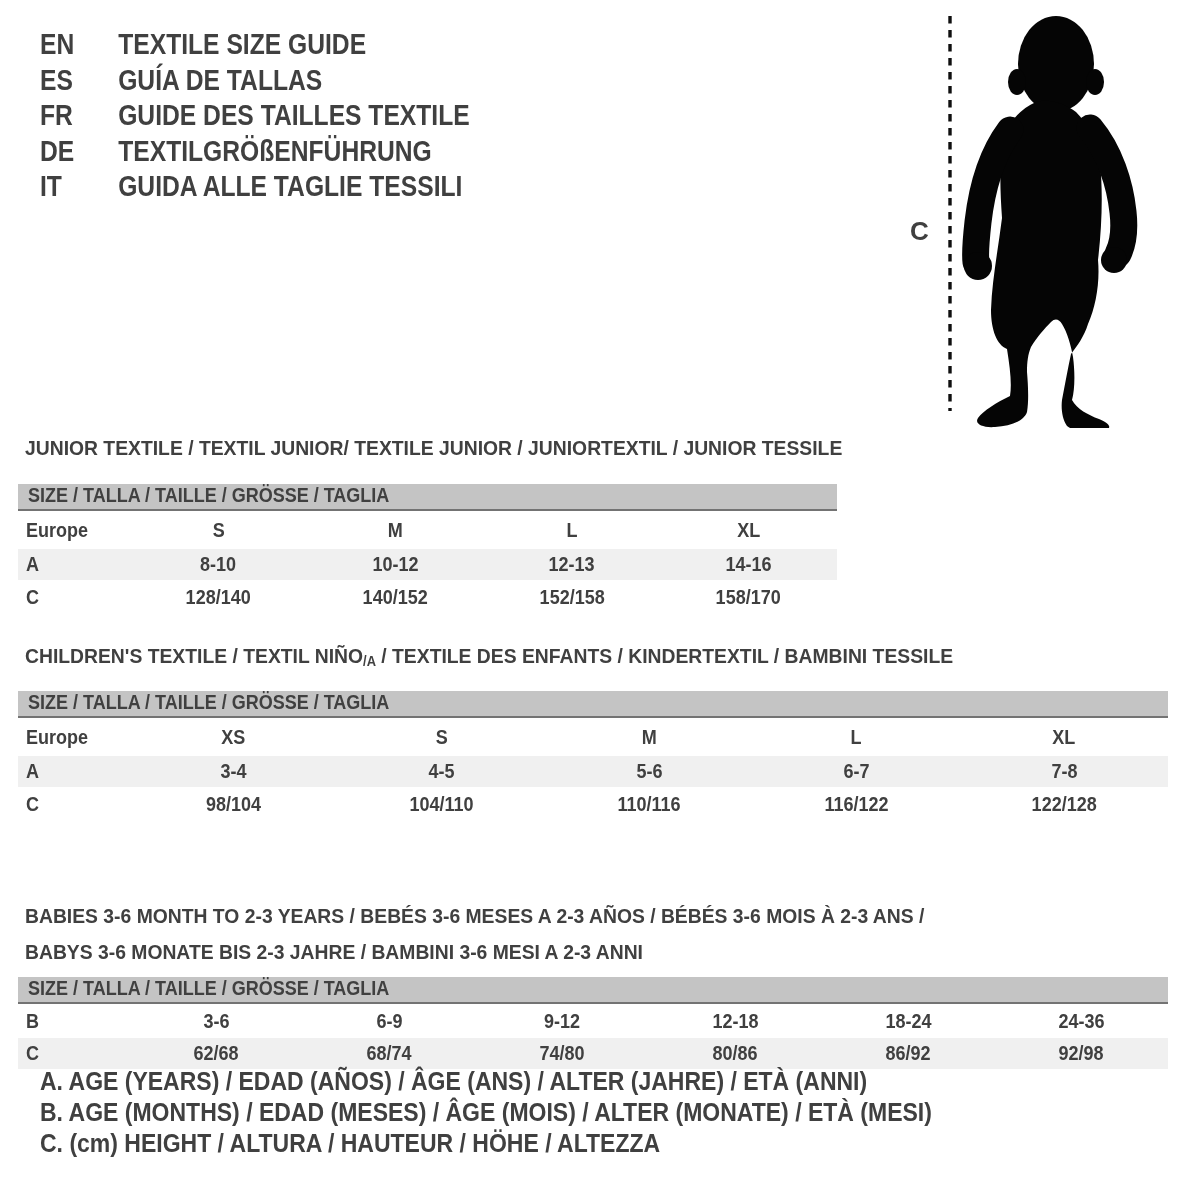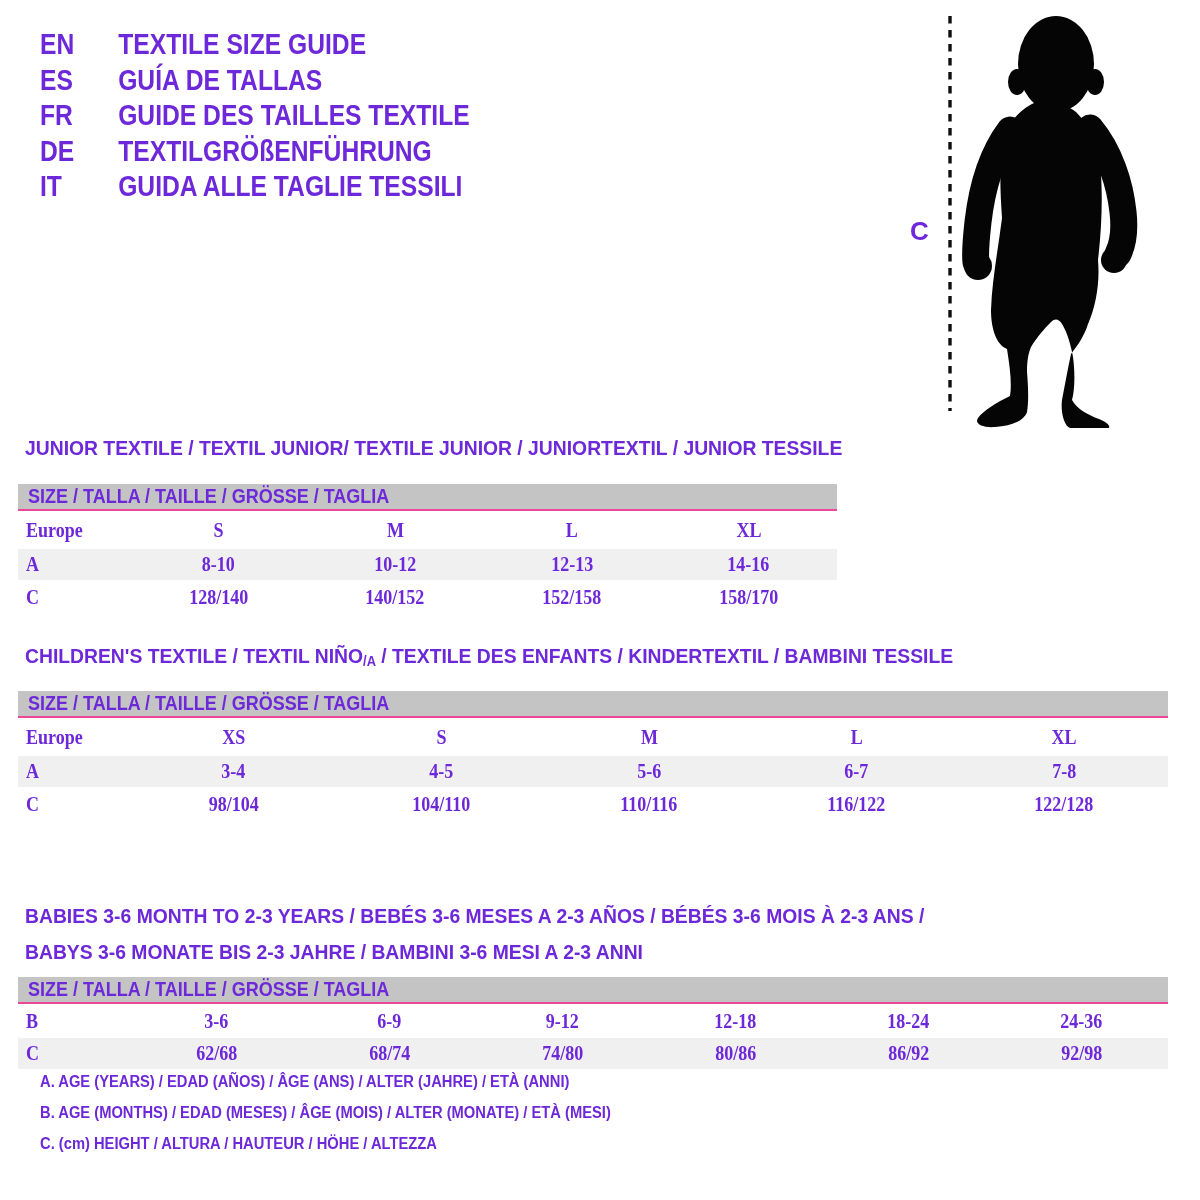--- a/index.html
+++ b/index.html
@@ -1,19 +1,19 @@
 <!DOCTYPE html>
 <html><head>
 <meta charset="utf-8">
 <style>
   * { margin:0; padding:0; box-sizing:border-box; }
   html,body { background:#ffffff; }
   #canvas {
     position:relative; width:1200px; height:1200px; overflow:hidden;
-    background:#ffffff; color:#6d28d9;
+    background:#ffffff; color:#404040;
     font-family:"Liberation Sans", sans-serif; font-weight:bold;
   }
 
   
   .lang { position:absolute; left:40px; top:27px; font-size:29px; line-height:35.5px;
           transform:scaleX(0.85); transform-origin:0 0; white-space:nowrap; }
   .lang-row { display:flex; }
   .lang-code { width:92px; }
 
   
@@ -21,38 +21,38 @@
   .fig-c { position:absolute; left:910px; top:216px; font-size:26px; }
 
   
   .sec { position:absolute; left:18px; }
   .sec-title { font-size:21px; line-height:22px; margin-left:7px; white-space:nowrap;
                transform:scaleX(0.92); transform-origin:0 0; }
   .sec-title .sub { font-size:14px; position:relative; top:3px; }
   .babies-title { line-height:36px; }
   .gap-junior { height:25px; } .gap-children { height:22px; } .gap-babies { height:7px; }
 
-  .sizebar { height:27px; background:#c4c4c4; border-bottom:2px solid #ec4899;
-             display:flex; align-items:center; padding-left:10px; }
+  .sizebar { height:27px; background:#c4c4c4; border-bottom:2px solid #737373;
+             display:flex; align-items:flex-start; padding-left:10px; }
   .sizebar .cx { font-size:20px; transform:scaleX(0.9); transform-origin:0 50%; white-space:nowrap; }
 
   .trow { display:flex; align-items:center; height:34px; font-size:20px; }
   .trow.hrow { height:38px; }
   .trow.rshaded { height:31px; background:#f0f0f0; }
-  .cell { flex:1; display:flex; justify-content:center; align-items:center;font-family:Liberation Serif, serif; }
+  .cell { flex:1; display:flex; justify-content:center; align-items:center; }
   .cell.label { flex:0 0 112px; justify-content:flex-start; padding-left:8px; }
   .cx { display:inline-block; transform:scaleX(0.9); transform-origin:50% 50%; white-space:nowrap; }
   .cell.label .cx { transform-origin:0 50%; }
 
   #junior { top:437px; width:819px; }
   #children { top:645px; width:1150px; }
   #babies { top:850px; width:1150px;margin-top:48px; }
 
   
-  .legend { position:absolute; left:40px; top:1066px; font-size:16px; line-height:31px; }
+  .legend { position:absolute; left:40px; top:1066px; font-size:25px; line-height:31px; }
   .legend-line { white-space:nowrap; transform:scaleX(0.92); transform-origin:0 0; }
 </style>
 </head>
 <body>
 
 <div id="canvas">
 
   <div class="lang">
     <div class="lang-row">
       <span class="lang-code">EN</span>

